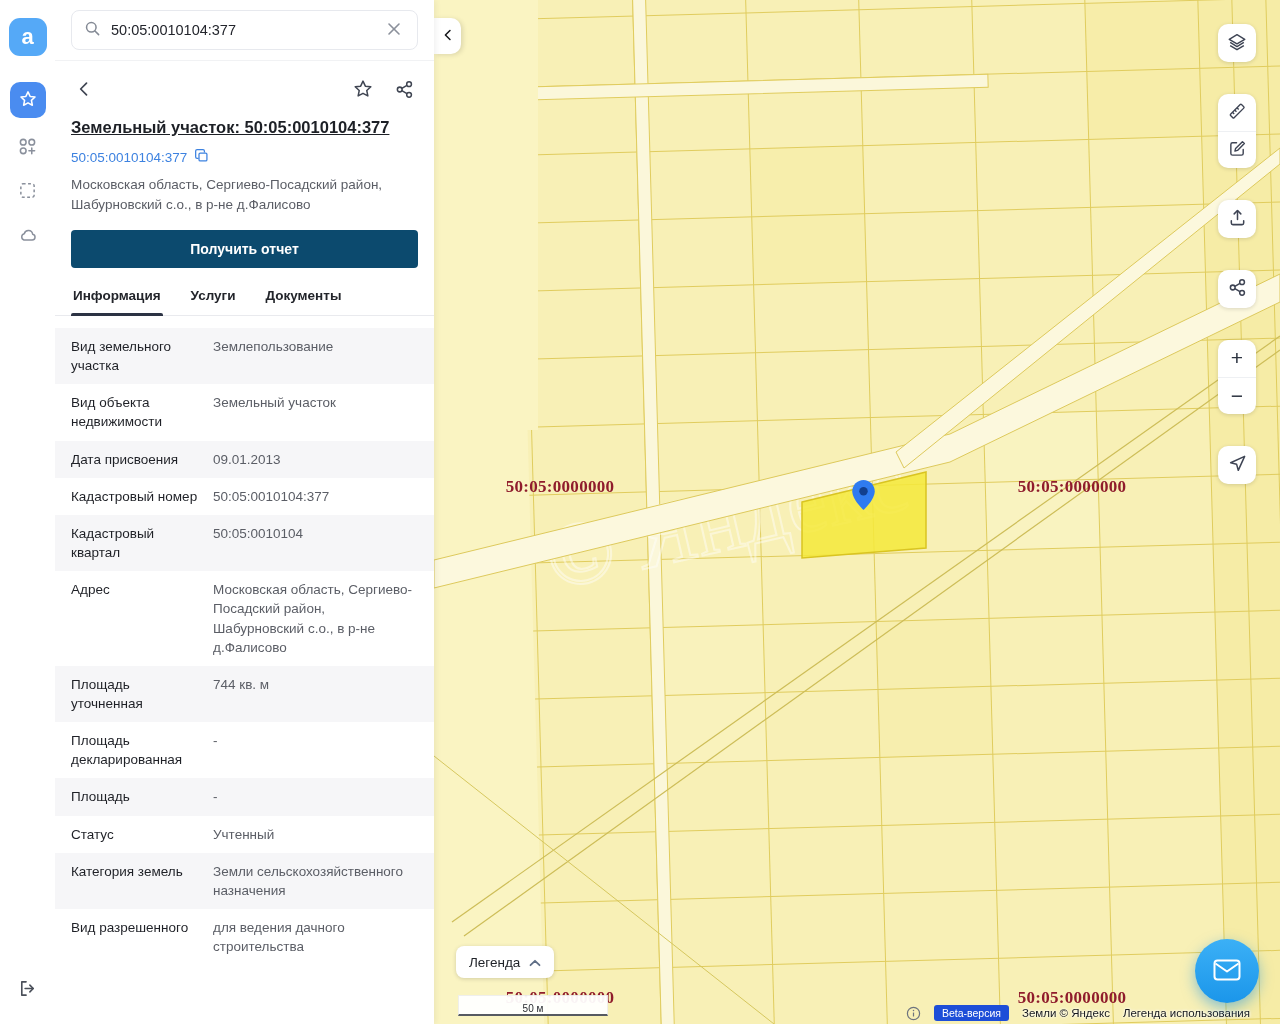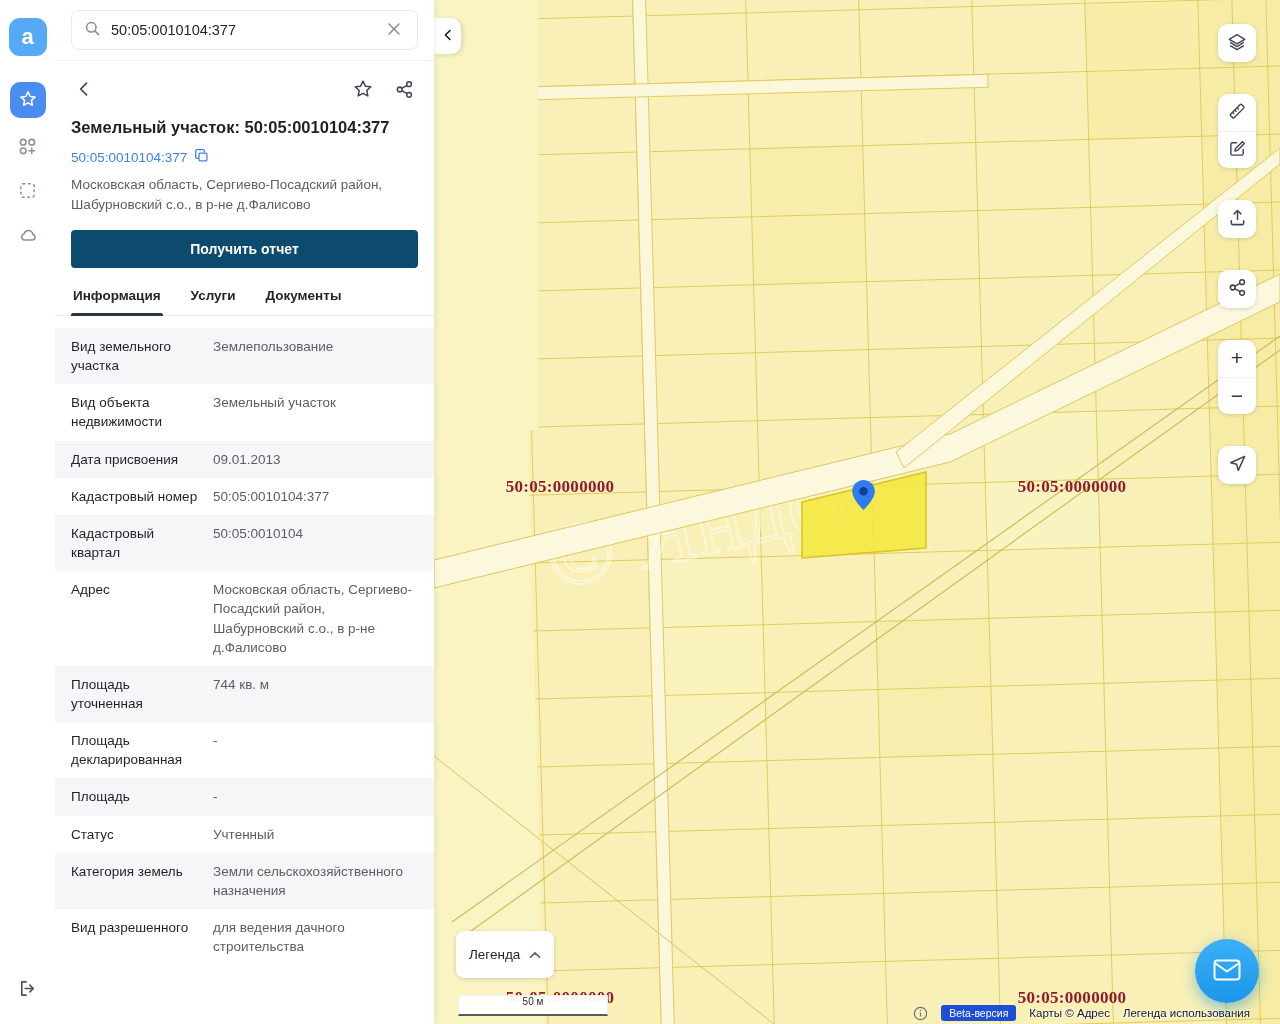--- a/index.html
+++ b/index.html
@@ -22,21 +22,21 @@
   .search-row { padding: 10px 16px; border-bottom: 1px solid #f1f2f4; }
   .search-box { display: flex; align-items: center; gap: 10px; height: 40px; border: 1px solid #e7e9ee;
                 border-radius: 8px; padding: 0 12px; }
   .search-input { flex: 1; border: none; outline: none; font-size: 14.5px; color: #23252c;
                   font-family: inherit; background: transparent; }
   .icon-btn { border: none; background: none; cursor: pointer; display: flex; align-items: center;
               justify-content: center; color: #3f4552; padding: 4px; }
   .toolbar { display: flex; align-items: center; padding: 14px 16px 4px; }
   .toolbar .spacer { flex: 1; }
   .toolbar .icon-btn + .icon-btn { margin-left: 14px; }
-  .title { font-size: 16.5px; font-weight: 700; color: #1d2026; padding: 8px 16px 0; }
+  .title { font-size: 16.5px; font-weight: 700; color: #1d2026; padding: 8px 16px 0; text-decoration: underline; }
   .cad-row { display: flex; align-items: center; gap: 7px; padding: 11px 16px 0; }
   .cad-link { color: #3d82e0; font-size: 13.5px; text-decoration: none; cursor: pointer; }
   .address { padding: 9px 16px 0; font-size: 13.5px; color: #5b5e66; line-height: 1.48; }
   .report-btn { margin: 15px 16px 0; height: 38px; flex: 0 0 auto; border: none; border-radius: 4px;
                 background: #0c4a6e; color: #fff; font-size: 14px; font-weight: 700; cursor: pointer; font-family: inherit; }
   .tabs { display: flex; gap: 26px; padding: 0 16px; margin-top: 18px; border-bottom: 1px solid #e9eaee; flex: 0 0 auto; }
   .tab { padding: 2px 2px 12px; font-size: 13.5px; font-weight: 700; color: #23252b; cursor: pointer; position: relative; }
   .tab.active::after { content: ""; position: absolute; left: 0; right: 0; bottom: -1px; height: 3px;
                        background: #2c3344; border-radius: 2px 2px 0 0; }
   .info-table { margin-top: 12px; flex: 1; min-height: 0; overflow: hidden; }
@@ -67,26 +67,26 @@
                  justify-content: center; color: #3e4454; cursor: pointer; font-family: inherit; }
   .group .gbtn + .gbtn { border-top: 1px solid #eef0f3; }
   .b-layers { top: 24px; }
   .g-tools  { top: 94px; height: 74px; }
   .b-upload { top: 200px; }
   .b-share  { top: 270px; }
   .g-zoom   { top: 340px; height: 74px; }
   .g-zoom .gbtn { font-size: 21px; color: #2c3340; }
   .b-locate { top: 446px; }
 
-  .legend { position: absolute; left: 22px; bottom: 46px; height: 47px; display: flex; align-items: center;
+  .legend { position: absolute; left: 22px; bottom: 46px; height: 32px; display: flex; align-items: center;
             gap: 9px; padding: 0 13px; background: #fff; border: none; border-radius: 8px;
             box-shadow: 0 1px 4px rgba(0,0,0,.16); font-size: 13.5px; color: #22252b; cursor: pointer;
             z-index: 10; font-family: inherit; }
   .scale { position: absolute; left: 24px; bottom: 8px; width: 150px; height: 21px; background: rgba(255,255,255,.95);
-           display: flex; align-items: flex-start; justify-content: center; font-size: 10px; color: #2a2c31;
+           display: flex; align-items: flex-end; justify-content: center; font-size: 10px; color: #2a2c31;
            border: 1px solid rgba(0,0,0,.06); border-bottom: 2px solid #565a61; z-index: 6; }
   .attrib { position: absolute; right: 30px; bottom: 3px; display: flex; align-items: center; gap: 13px;
             font-size: 11.5px; color: #16181d; z-index: 7; text-shadow: 0 0 3px #fff, 0 0 3px #fff; }
   .attrib a { color: #16181d; text-decoration: none; cursor: pointer; }
   .beta { background: #1d4ed8; color: #fff; font-size: 10.5px; padding: 2px 8px; border-radius: 3px; text-shadow: none; }
   .chat { position: absolute; right: 21px; bottom: 21px; width: 64px; height: 64px; border-radius: 50%; border: none;
           background: linear-gradient(180deg, #3bb0f6, #1b96ea); box-shadow: 0 5px 14px rgba(26,145,230,.5);
           display: flex; align-items: center; justify-content: center; cursor: pointer; z-index: 12; }
 </style>
 </head>
@@ -427,21 +427,21 @@
 
   <div class="attrib">
     <span style="display:flex;">
       <svg width="15" height="15" viewBox="0 0 16 16" fill="none" stroke="#6e747e" stroke-width="1.3">
           <circle cx="8" cy="8" r="6.5"></circle>
           <line x1="8" y1="7" x2="8" y2="11.2"></line>
           <circle cx="8" cy="4.8" r="0.8" fill="#6e747e" stroke="none"></circle>
         </svg>
     </span>
     <span class="beta">Beta-версия</span>
-    <span>Карты © Адрес</span>
+    <span>Земли © Яндекс</span>
     <a>Легенда использования</a>
   </div>
 
   <button class="chat">
     <span>
       <svg width="28" height="22" viewBox="0 0 28 22" fill="none" stroke="#fff" stroke-width="2" stroke-linejoin="round">
           <rect x="1.5" y="1.5" width="25" height="19" rx="3"></rect>
           <path d="M2.5 4.5 14 12.5 25.5 4.5"></path>
         </svg>
     </span>

